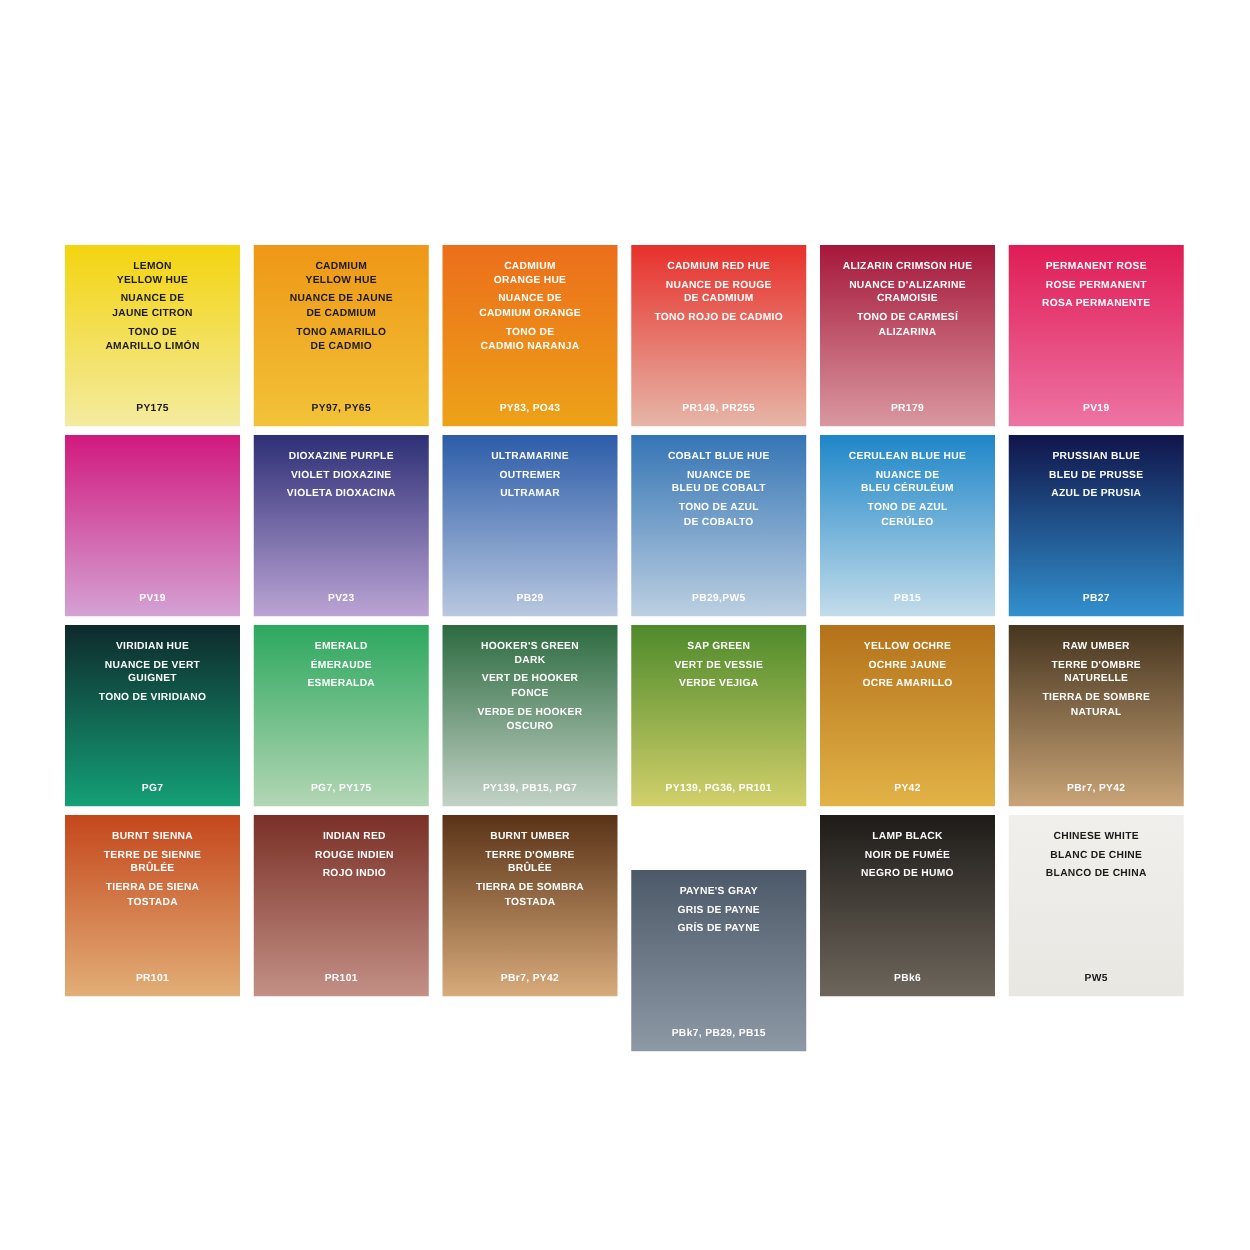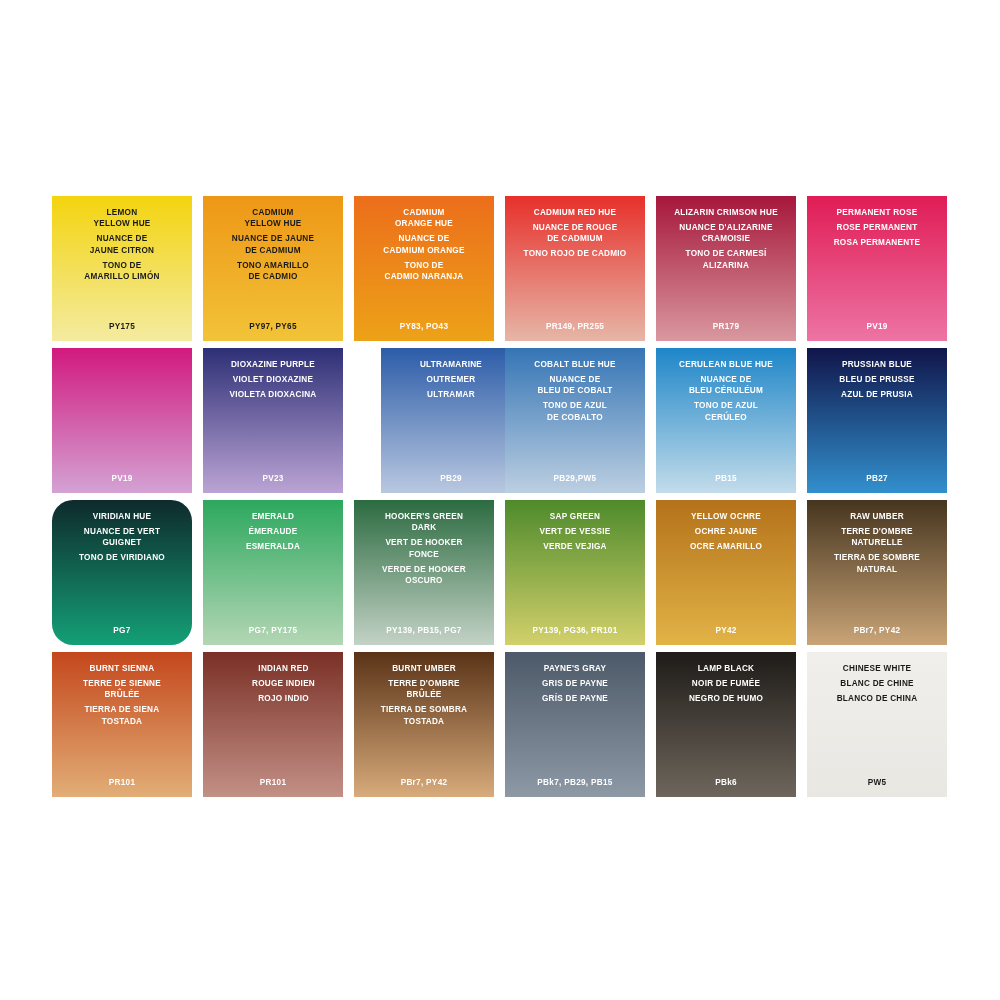--- a/index.html
+++ b/index.html
@@ -196,21 +196,21 @@
           </div>
           <div class="name-block name-fr">
             <div class="name-line">VIOLET DIOXAZINE</div>
           </div>
           <div class="name-block name-es">
             <div class="name-line">VIOLETA DIOXACINA</div>
           </div>
         </div>
         <div class="pigment-code">PV23</div>
       </div>
-      <div class="swatch txt-light" style="background: linear-gradient(rgb(44, 92, 168) 0%, rgb(185, 200, 224) 100%); margin-left: 27px;">
+      <div class="swatch txt-light" style="background: linear-gradient(rgb(44, 92, 168) 0%, rgb(185, 200, 224) 100%);">
         <div class="swatch-names">
           <div class="name-block name-en">
             <div class="name-line">ULTRAMARINE</div>
           </div>
           <div class="name-block name-fr">
             <div class="name-line">OUTREMER</div>
           </div>
           <div class="name-block name-es">
             <div class="name-line">ULTRAMAR</div>
           </div>
@@ -256,21 +256,21 @@
           </div>
           <div class="name-block name-fr">
             <div class="name-line">BLEU DE PRUSSE</div>
           </div>
           <div class="name-block name-es">
             <div class="name-line">AZUL DE PRUSIA</div>
           </div>
         </div>
         <div class="pigment-code">PB27</div>
       </div>
-      <div class="swatch txt-light" style="background: linear-gradient(rgb(14, 42, 44) 0%, rgb(20, 160, 119) 100%); border-radius: 21px;">
+      <div class="swatch txt-light" style="background: linear-gradient(rgb(14, 42, 44) 0%, rgb(20, 160, 119) 100%);">
         <div class="swatch-names">
           <div class="name-block name-en">
             <div class="name-line">VIRIDIAN HUE</div>
           </div>
           <div class="name-block name-fr">
             <div class="name-line">NUANCE DE VERT</div>
             <div class="name-line">GUIGNET</div>
           </div>
           <div class="name-block name-es">
             <div class="name-line">TONO DE VIRIDIANO</div>
@@ -392,21 +392,21 @@
             <div class="name-line">TERRE D'OMBRE</div>
             <div class="name-line">BRÛLÉE</div>
           </div>
           <div class="name-block name-es">
             <div class="name-line">TIERRA DE SOMBRA</div>
             <div class="name-line">TOSTADA</div>
           </div>
         </div>
         <div class="pigment-code">PBr7, PY42</div>
       </div>
-      <div class="swatch txt-light" style="background: linear-gradient(rgb(76, 89, 104) 0%, rgb(142, 153, 166) 100%);">
+      <div class="swatch txt-light" style="background: linear-gradient(rgb(76, 89, 104) 0%, rgb(142, 153, 166) 100%); margin-top: 44px;">
         <div class="swatch-names">
           <div class="name-block name-en">
             <div class="name-line">PAYNE'S GRAY</div>
           </div>
           <div class="name-block name-fr">
             <div class="name-line">GRIS DE PAYNE</div>
           </div>
           <div class="name-block name-es">
             <div class="name-line">GRÍS DE PAYNE</div>
           </div>

